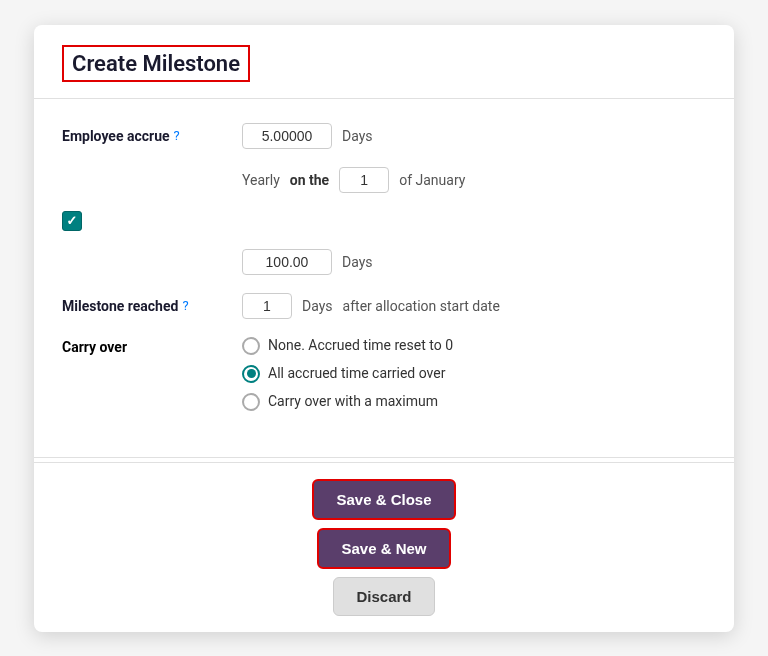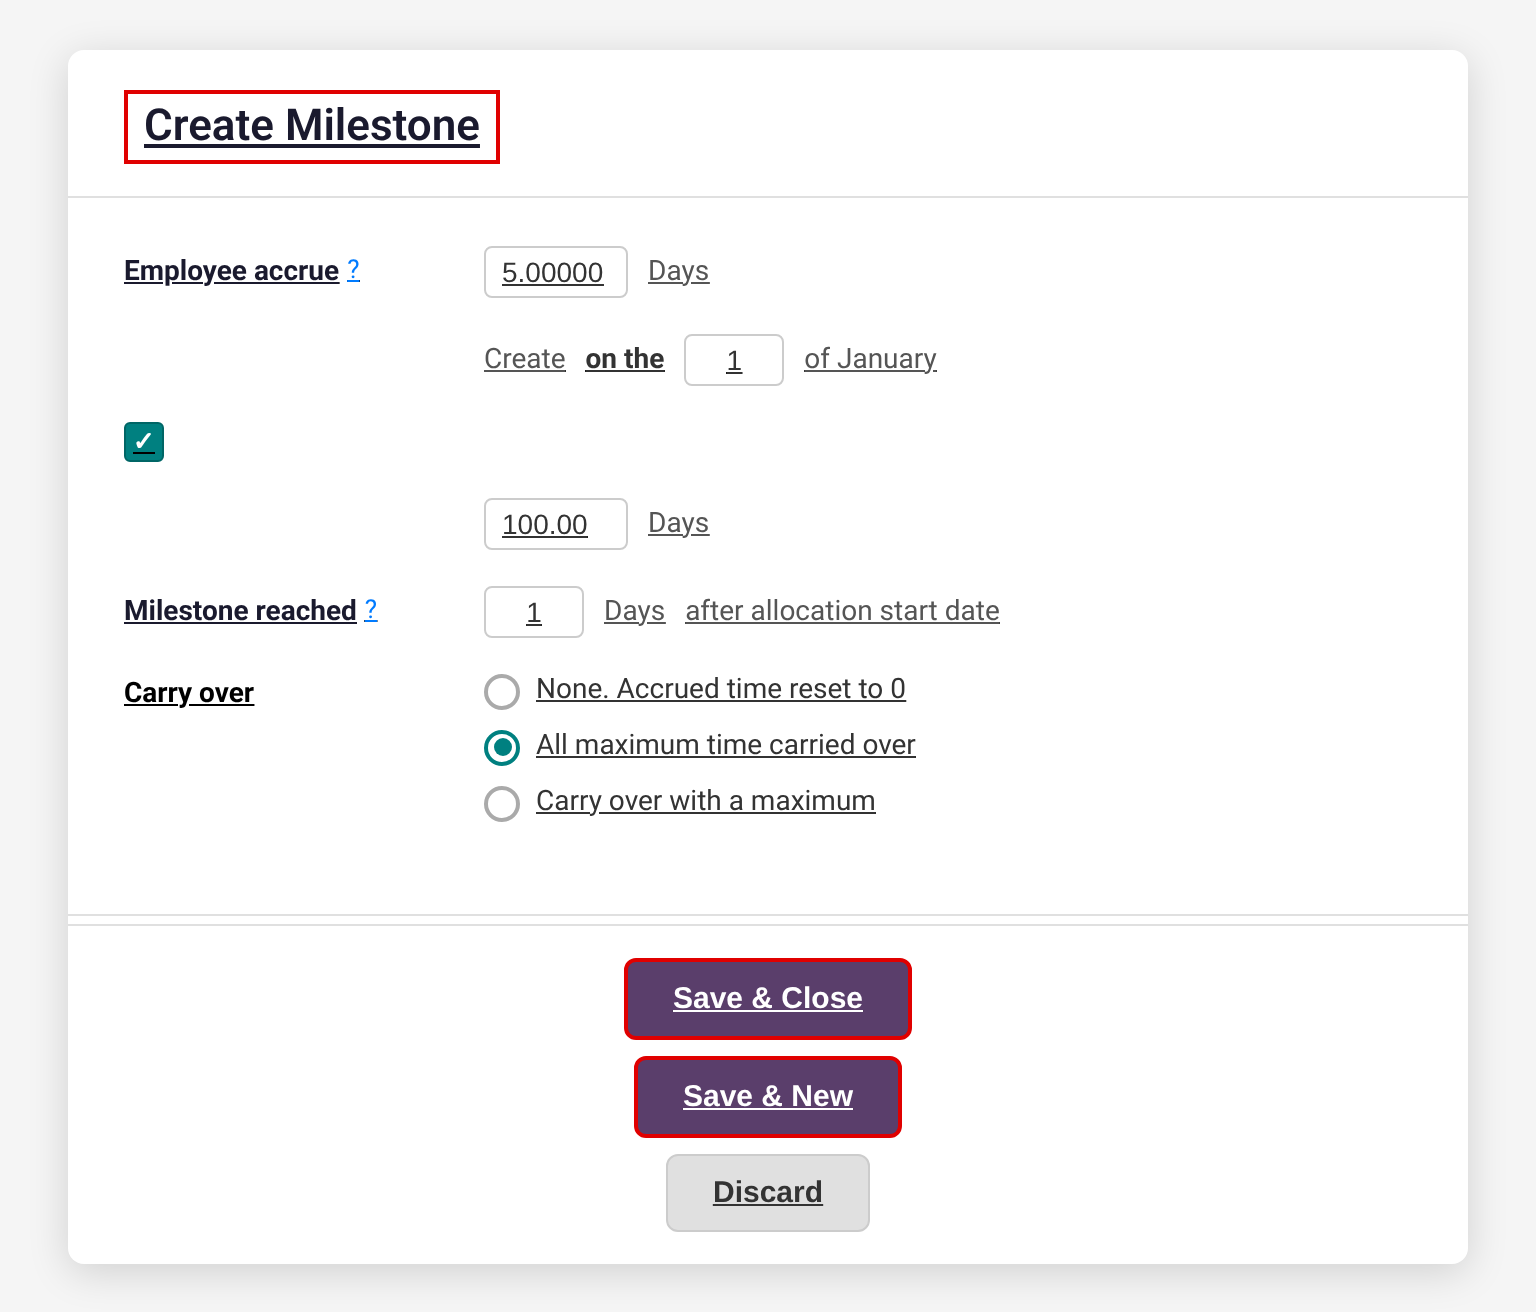--- a/index.html
+++ b/index.html
@@ -1,19 +1,18 @@
 <!DOCTYPE html>
 <html><head>
   <meta charset="utf-8">
   <style>
     * {
       box-sizing: border-box;
       margin: 0;
       padding: 0;
-      text-decoration: underline;
     }
 
     body {
       font-family: -apple-system, BlinkMacSystemFont, 'Segoe UI', Roboto, sans-serif;
       background: #f5f5f5;
       display: flex;
       justify-content: center;
       align-items: center;
       min-height: 100vh;
       padding: 20px;
@@ -81,22 +80,22 @@
       border: 1px solid #ccc;
       border-radius: 4px;
       padding: 4px 8px;
       font-size: 14px;
       color: #333;
       outline: none;
       background: #fff;
     }
 
     .input-number {
-      width: 72px;
-      text-align: left;
+      width: 90px;
+      text-align: center;
     }
 
     .input-number-small {
       width: 50px;
       text-align: center;
     }
 
     .unit-text {
       font-size: 14px;
       color: #555;
@@ -254,21 +253,21 @@
         <span>Employee accrue</span>
         <span class="help-icon">?</span>
       </label>
       <div class="form-controls">
         <input type="text" class="input-field input-number" value="5.00000" style="">
         <span class="unit-text">Days</span>
       </div>
     </div>
 
     <div class="sub-row">
-      <span class="unit-text">Create</span>
+      <span class="unit-text">Yearly</span>
       <span class="bold-text">on the</span>
       <input type="text" class="input-field input-number-small" value="1" style="">
       <span class="unit-text">of January</span>
     </div>
 
     <div class="form-row">
       <div class="form-controls">
         <div class="checkbox-container">
           <div class="checkbox-custom"></div>
         </div>
@@ -296,21 +295,21 @@
       <div class="carry-over-label">Carry over</div>
       <div class="radio-group">
 
         <div class="radio-item">
           <div class="radio-circle"></div>
           <span class="radio-label">None. Accrued time reset to 0</span>
         </div>
 
         <div class="radio-item">
           <div class="radio-circle selected"></div>
-          <span class="radio-label">All maximum time carried over</span>
+          <span class="radio-label">All accrued time carried over</span>
         </div>
 
         <div class="radio-item">
           <div class="radio-circle"></div>
           <span class="radio-label">Carry over with a maximum</span>
         </div>
 
       </div>
     </div>
 

